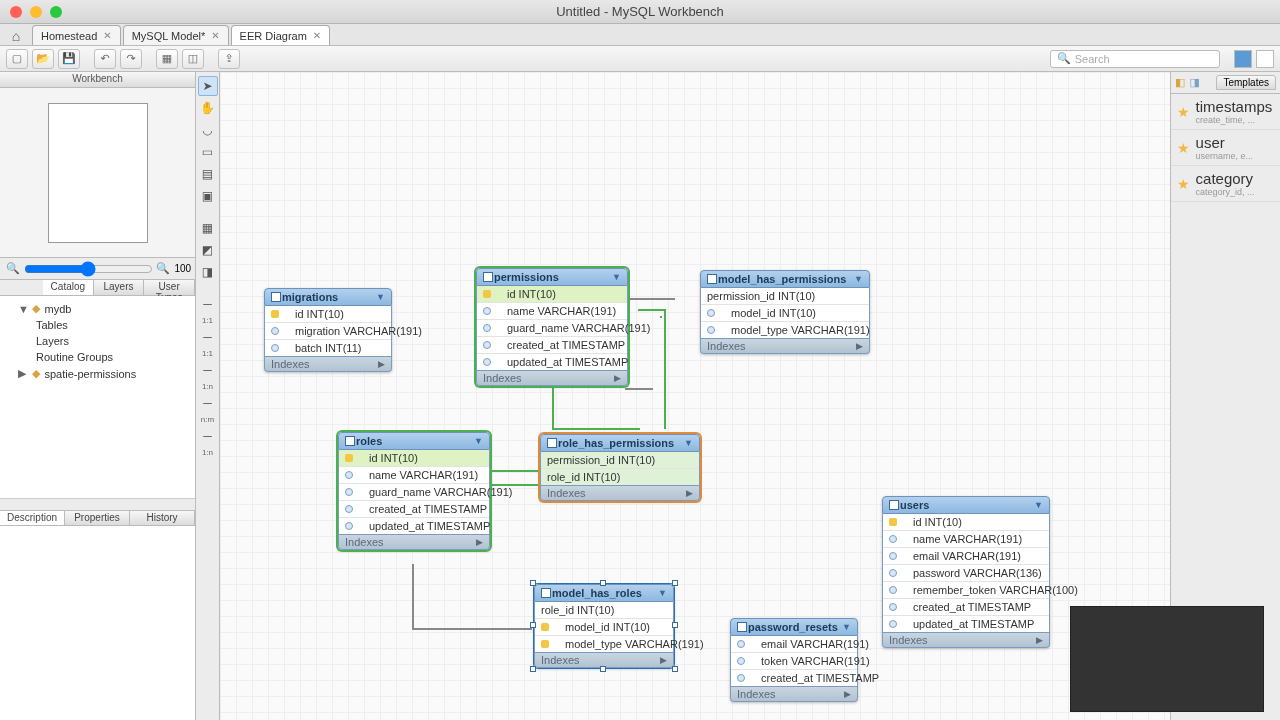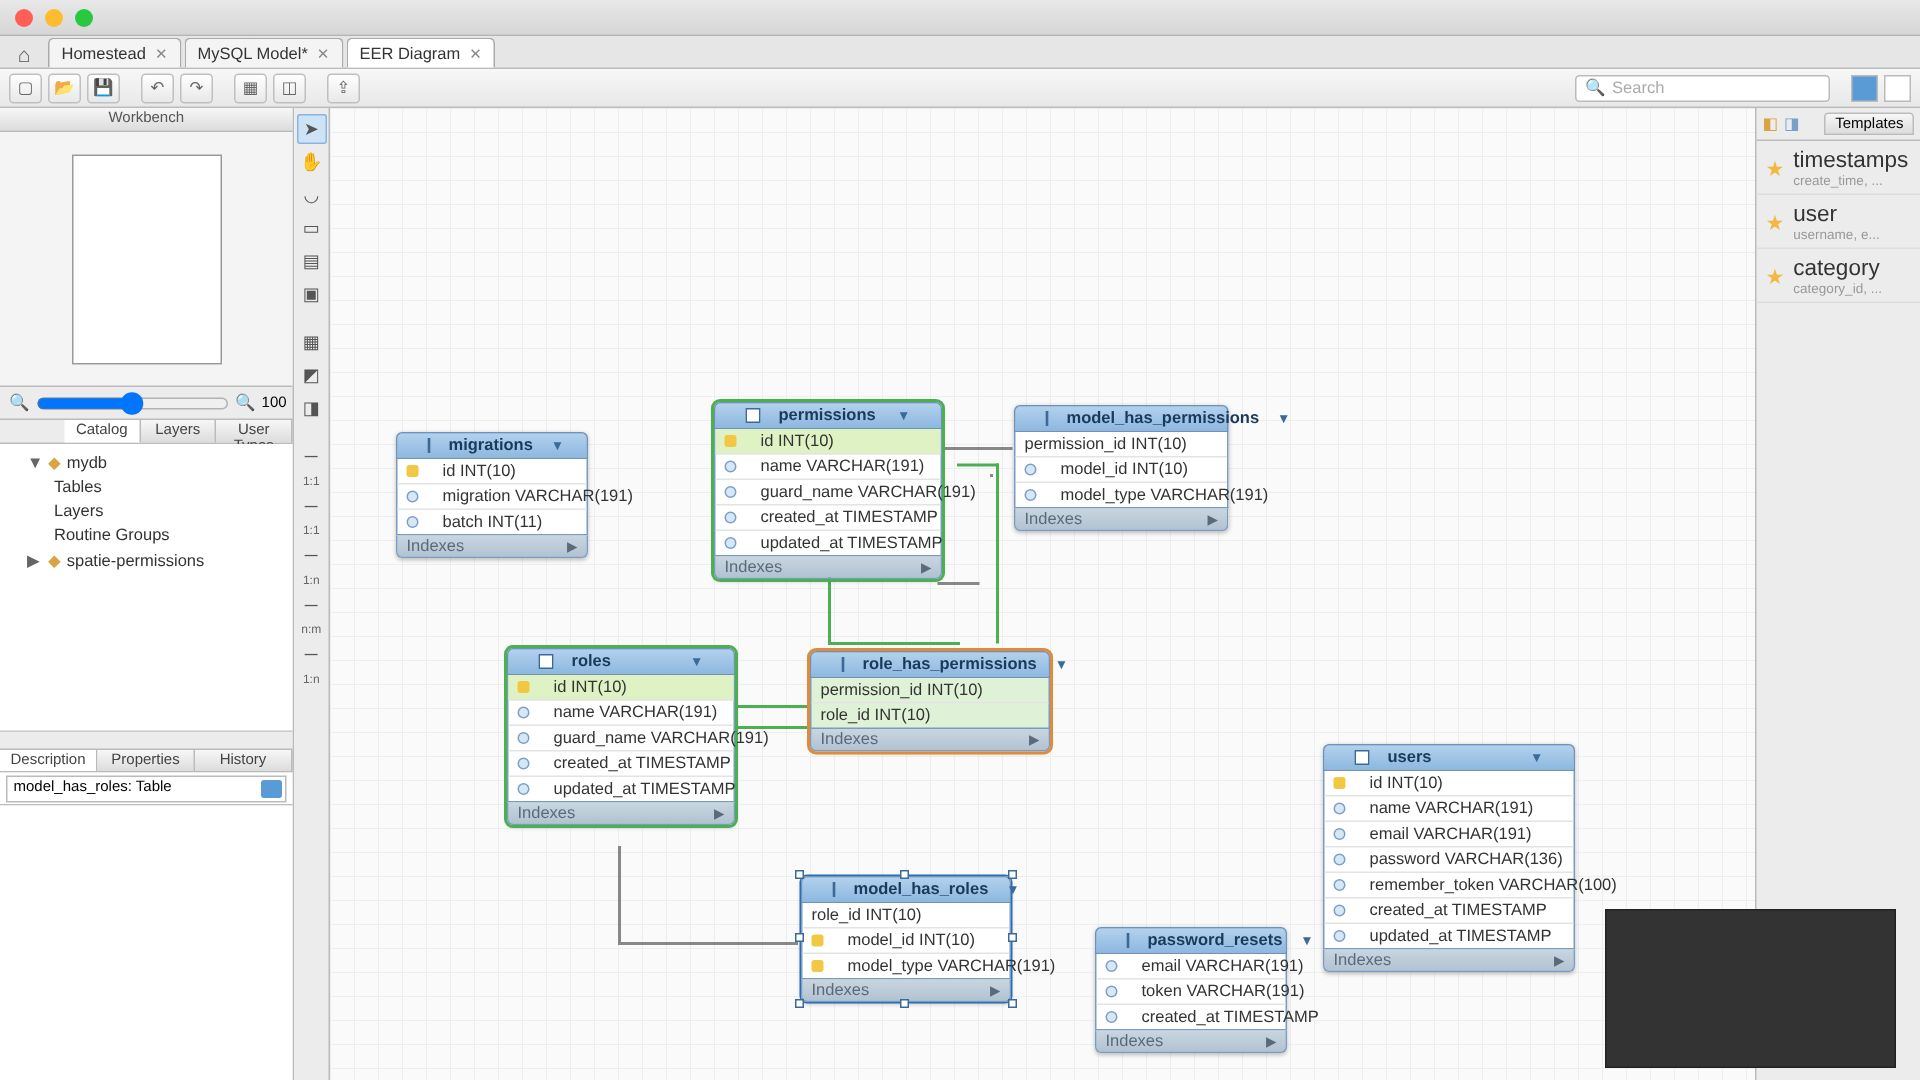--- a/index.html
+++ b/index.html
@@ -53,21 +53,21 @@
 
 .toolcol { width:24px; background:#ececec; border-right:1px solid #bbb; display:flex; flex-direction:column; align-items:center; padding-top:4px; gap:2px;}
 .tool{width:20px;height:20px;border:1px solid transparent;display:flex;align-items:center;justify-content:center;color:#555;font-size:12px;border-radius:2px;}
 .tool.active{background:#cfe3f7;border-color:#8ab4e0;}
 .toolgap{height:8px;}
 .toollbl{font-size:8px;color:#666;}
 
 .canvas { flex:1; background:#fafafa; position:relative; overflow:hidden; background-image:linear-gradient(#eee 1px,transparent 1px),linear-gradient(90deg,#eee 1px,transparent 1px); background-size:16px 16px; }
 
 .entity { position:absolute; border-radius:4px; box-shadow:0 1px 3px rgba(0,0,0,.25); }
-.entity .ehdr{background:linear-gradient(#b3d1ed,#8db8e0);color:#1a3a5a;padding:2px 20px;display:flex;align-items:center;gap:12px;border:1px solid #6b93bb;border-radius:4px 4px 0 0;font-weight:bold;font-size:11px;}
+.entity .ehdr{background:linear-gradient(#b3d1ed,#8db8e0);color:#1a3a5a;padding:2px 6px;display:flex;align-items:center;gap:1px;border:1px solid #6b93bb;border-radius:4px 4px 0 0;font-weight:bold;font-size:11px;}
 .entity .ehdr .tbico{width:10px;height:10px;background:#fff;border:1px solid #3a6a9a;}
 .entity .ehdr .chev{margin-left:auto;color:#3a6a9a;font-size:9px;}
 .entity .ebody{background:#fff;border:1px solid #7a9cc0;border-top:none;}
 .entity .ebody.sel{background:#dff2d8;}
 .entity .erow{padding:2px 6px;border-bottom:1px solid #e3e3e3;display:flex;align-items:center;gap:16px;font-size:10px;color:#333;white-space:nowrap;}
 .entity .erow:last-child{border-bottom:none;}
 .entity .erow .k{width:8px;height:8px;background:#f2c744;border-radius:2px;flex-shrink:0;}
 .entity .erow .c{width:8px;height:8px;border-radius:50%;border:1px solid #7aa0c8;background:#d7e7f5;flex-shrink:0;}
 .entity .efoot{background:linear-gradient(#c9d6e1,#b2c2d1);color:#5a6a7a;padding:1px 6px;display:flex;align-items:center;border:1px solid #7a9cc0;border-top:none;border-radius:0 0 4px 4px;font-size:10px;}
 .entity .efoot .chev{margin-left:auto;font-size:9px;}
@@ -90,20 +90,21 @@
 </style>
 </head>
 <body>
 
 <div class="titlebar">
   <div class="traffic">
     <div class="dot t-close"></div>
     <div class="dot t-min"></div>
     <div class="dot t-max"></div>
   </div>
+  <div class="title-text">Untitled - MySQL Workbench</div>
 </div>
 
 <div class="tabbar">
   <div class="home-icon">⌂</div>
   <div class="apptab">
       <span>Homestead</span>
       <span class="x">✕</span>
     </div>
   <div class="apptab">
       <span>MySQL Model*</span>
@@ -173,23 +174,20 @@
           <span class="disclosure">▶</span>
           <span class="db-icon">◆</span>
           <span>spatie-permissions</span>
         </div>
     </div>
     <div class="hscroll"></div>
     <div class="proptabs">
       <div class="pt active">Description</div>
       <div class="pt">Properties</div>
       <div class="pt">History</div>
-    </div>
-    <div class="descrow">
-      <div class="sel">model_has_roles: Table</div>
     </div>
     <div class="descrest"></div>
   </div>
 
   <div class="toolcol">
     <div class="tool active">➤</div>
     <div class="tool">✋</div>
     <div class="tool">◡</div>
     <div class="tool">▭</div>
     <div class="tool">▤</div>
@@ -281,21 +279,21 @@
             <span class="c"></span>
             <span>updated_at TIMESTAMP</span>
           </div>
       </div>
       <div class="efoot">
           <span>Indexes</span>
           <span class="chev">▶</span>
         </div>
     </div>
 
-    <div class="entity" style="left:456px;top:198px;width:143px;">
+    <div class="entity" style="left:480px;top:198px;width:170px;">
       <div class="ehdr">
           <span class="tbico"></span>
           <span>model_has_permissions</span>
           <span class="chev">▼</span>
         </div>
       <div class="ebody">
         <div class="erow">
             <span>permission_id INT(10)</span>
           </div>
         <div class="erow">

